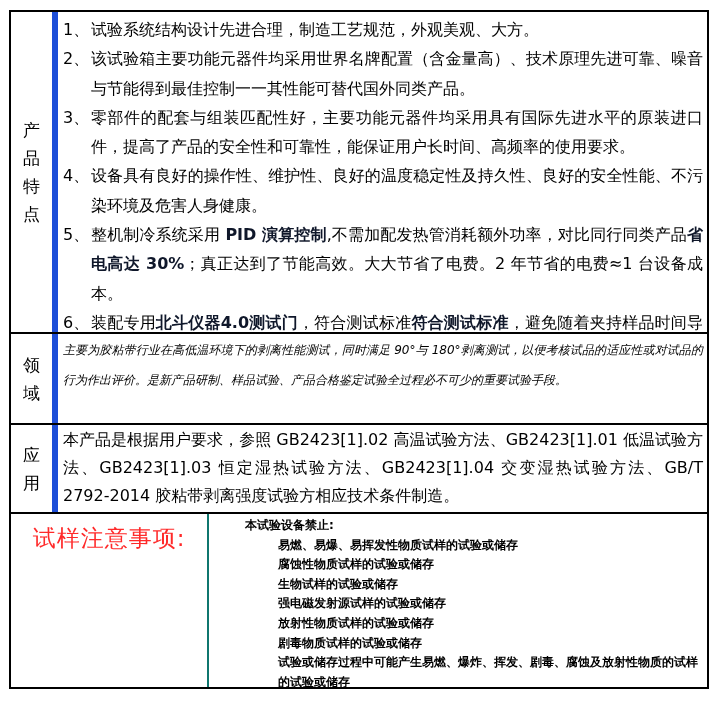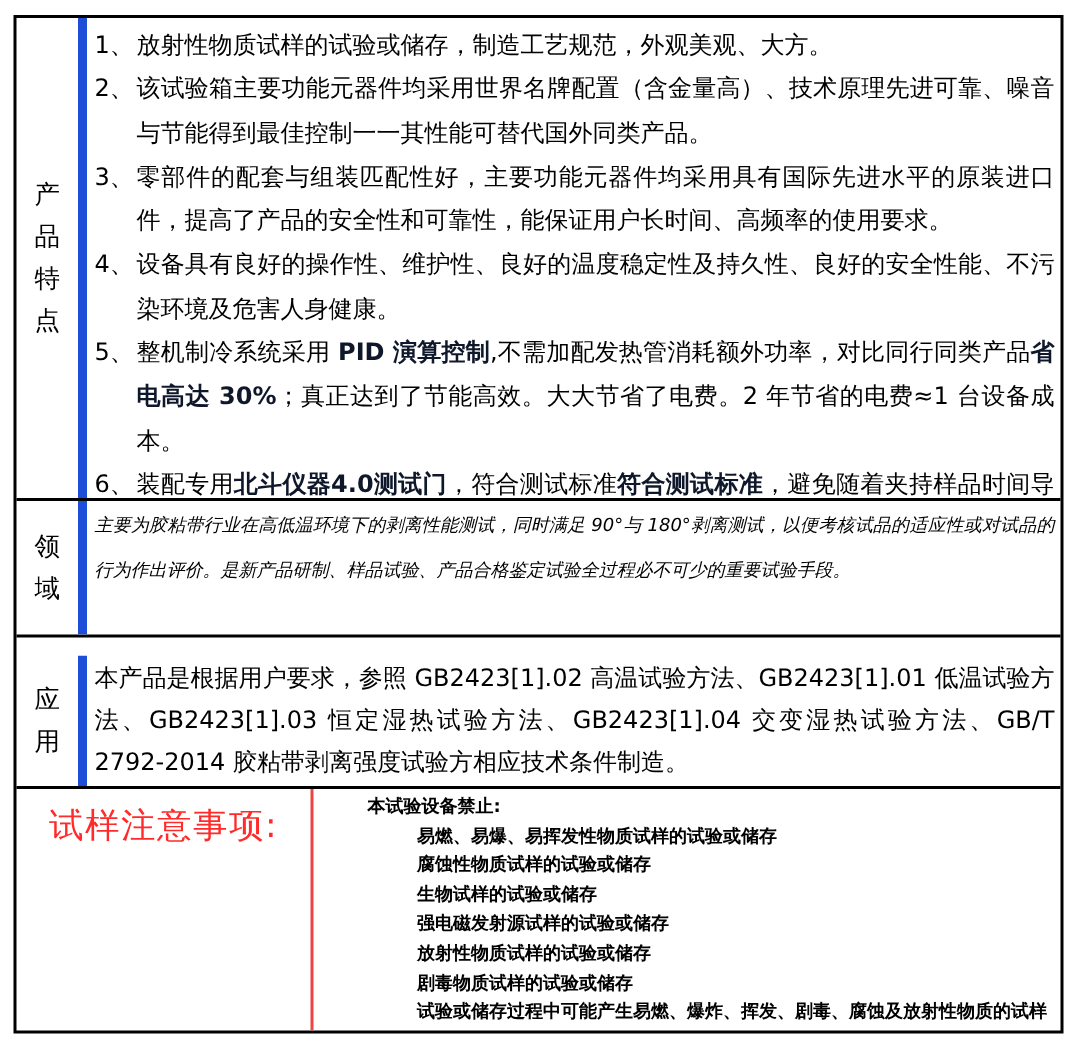--- a/index.html
+++ b/index.html
@@ -7,21 +7,21 @@
   body { font-family:"DejaVu Sans","Liberation Sans",sans-serif; color:#000; position:relative; }
 
   .doc-table {
     position:absolute; left:9px; top:10px; width:700px; height:679px;
     border:2px solid #000; display:flex; flex-direction:column; background:#fff;
   }
   .row { display:flex; border-bottom:2px solid #000; overflow:hidden; }
   .row:last-child { border-bottom:none; }
   .row-features { height:322px; }
   .row-domain { height:91px; }
-  .row-application { height:89px;margin-top:12px; }
+  .row-application { height:89px; }
   .row-precautions { flex:1; }
 
   .label-cell {
     width:47px; border-right:6px solid #1d4ed8; flex-shrink:0;
     display:flex; align-items:center; justify-content:center;
   }
   .label-vertical {
     width:18px; font-size:17px; line-height:28px; text-align:center;
     word-break:break-all;
   }
@@ -31,41 +31,41 @@
   .features-content { padding:3px 4px 0 5px; font-size:16px; }
   .feature-item { position:relative; padding-left:28px; line-height:29.3px; text-align:justify; }
   .feature-marker { position:absolute; left:0; top:0; }
 
   .red { color:#0f172a; font-weight:bold; }
 
   .domain-content { padding:1px 4px 0 5px; font-size:12px; line-height:30px; text-align:justify;font-style:italic; }
   .application-content { padding:1px 4px 0 5px; font-size:16px; line-height:28.2px; text-align:justify; }
 
   .precaution-label-cell {
-    width:198px; border-right:2px solid #ef4444; flex-shrink:0;
+    width:198px; border-right:2px solid #0f766e; flex-shrink:0;
     display:flex; justify-content:center; align-items:flex-start; padding-top:9px;
   }
   .precaution-label { color:#ff2a2a; font-size:23px; letter-spacing:1px; }
 
   .precautions-content { padding:2px 4px 0 4px; font-size:12px; font-weight:bold; line-height:19.6px;margin-left:32px; }
   .prohibit-heading { }
   .prohibit-item { padding-left:33px; }
 </style>
 </head>
 <body>
 
 <div class="doc-table">
 
   <div class="row row-features">
     <div class="label-cell">
       <div class="label-vertical">产品特点</div>
     </div>
     <div class="content-cell features-content">
       <div class="feature-item">
-        <span class="feature-marker">1、</span><span>放射性物质试样的试验或储存，制造工艺规范，外观美观、大方。</span>
+        <span class="feature-marker">1、</span><span>试验系统结构设计先进合理，制造工艺规范，外观美观、大方。</span>
       </div>
       <div class="feature-item">
         <span class="feature-marker">2、</span><span>该试验箱主要功能元器件均采用世界名牌配置（含金量高）、技术原理先进可靠、噪音与节能得到最佳控制一一其性能可替代国外同类产品。</span>
       </div>
       <div class="feature-item">
         <span class="feature-marker">3、</span><span>零部件的配套与组装匹配性好，主要功能元器件均采用具有国际先进水平的原装进口件，提高了产品的安全性和可靠性，能保证用户长时间、高频率的使用要求。</span>
       </div>
       <div class="feature-item">
         <span class="feature-marker">4、</span><span>设备具有良好的操作性、维护性、良好的温度稳定性及持久性、良好的安全性能、不污染环境及危害人身健康。</span>
       </div>

